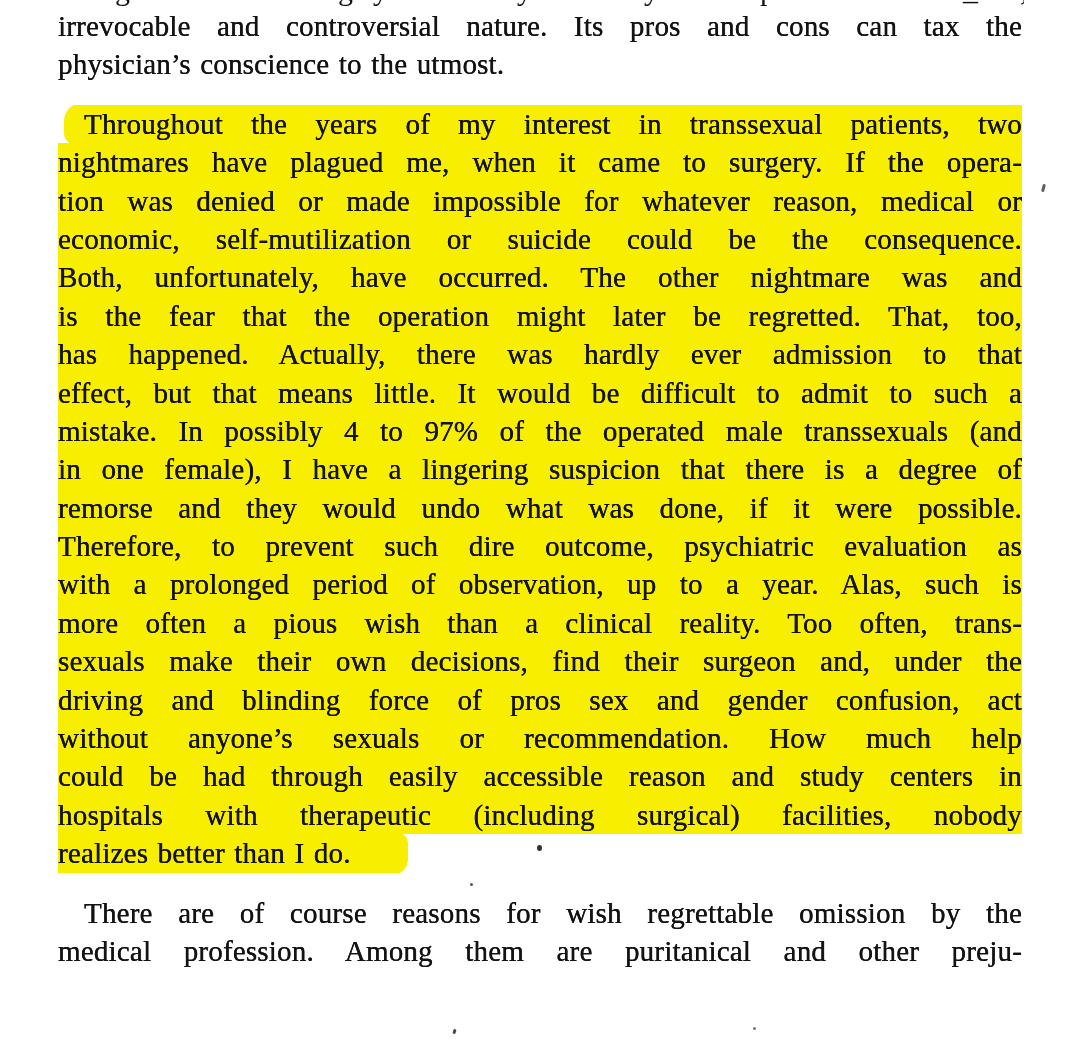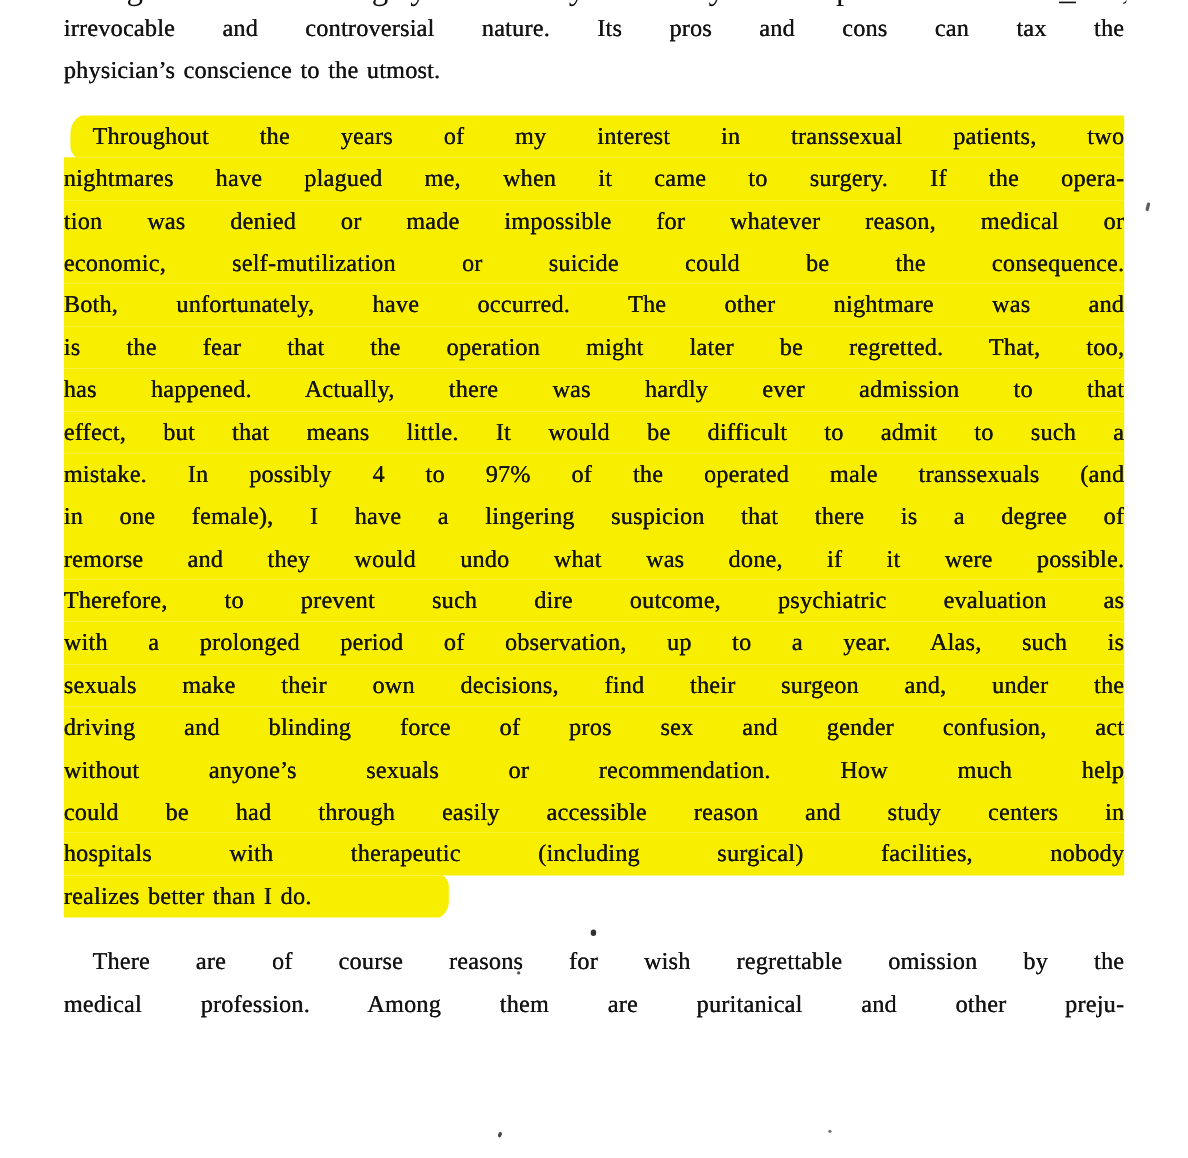--- a/index.html
+++ b/index.html
@@ -34,21 +34,21 @@
     position: absolute;
     left: 58px;
     top: 7px;
     width: 964px;
     z-index: 0;
   }
   .line {
     position: relative;
     height: 38.4px;
     line-height: 38.4px;
-    font-size: 22px;
+    font-size: 29px;
     text-align: justify;
     text-align-last: justify;
     text-justify: inter-word;
     overflow: hidden;
     letter-spacing: 0.2px;
     word-spacing: 2px;
     text-shadow: 0 0 0.6px rgba(0,0,0,0.75), 0.3px 0 0 rgba(0,0,0,0.55);
   }
   .line.end { text-align-last: left; }
   .line.indent { text-indent: 26px; margin-top: 21px; }
@@ -117,20 +117,21 @@
       <div class="line hl">economic, self-mutilization or suicide could be the consequence.</div>
       <div class="line hl">Both, unfortunately, have occurred. The other nightmare was and</div>
       <div class="line hl">is the fear that the operation might later be regretted. That, too,</div>
       <div class="line hl">has happened. Actually, there was hardly ever admission to that</div>
       <div class="line hl">effect, but that means little. It would be difficult to admit to such a</div>
       <div class="line hl">mistake. In possibly 4 to 97% of the operated male transsexuals (and</div>
       <div class="line hl">in one female), I have a lingering suspicion that there is a degree of</div>
       <div class="line hl">remorse and they would undo what was done, if it were possible.</div>
       <div class="line hl">Therefore, to prevent such dire outcome, psychiatric evaluation as</div>
       <div class="line hl">with a prolonged period of observation, up to a year. Alas, such is</div>
+      <div class="line hl">more often a pious wish than a clinical reality. Too often, trans-</div>
       <div class="line hl">sexuals make their own decisions, find their surgeon and, under the</div>
       <div class="line hl">driving and blinding force of pros sex and gender confusion, act</div>
       <div class="line hl">without anyone’s sexuals or recommendation. How much help</div>
       <div class="line hl">could be had through easily accessible reason and study centers in</div>
       <div class="line hl">hospitals with therapeutic (including surgical) facilities, nobody</div>
       <div class="line hl hl-last end">realizes better than I do.</div>
     </div>
 
     <div>
       <div class="line indent">There are of course reasons for wish regrettable omission by the</div>

